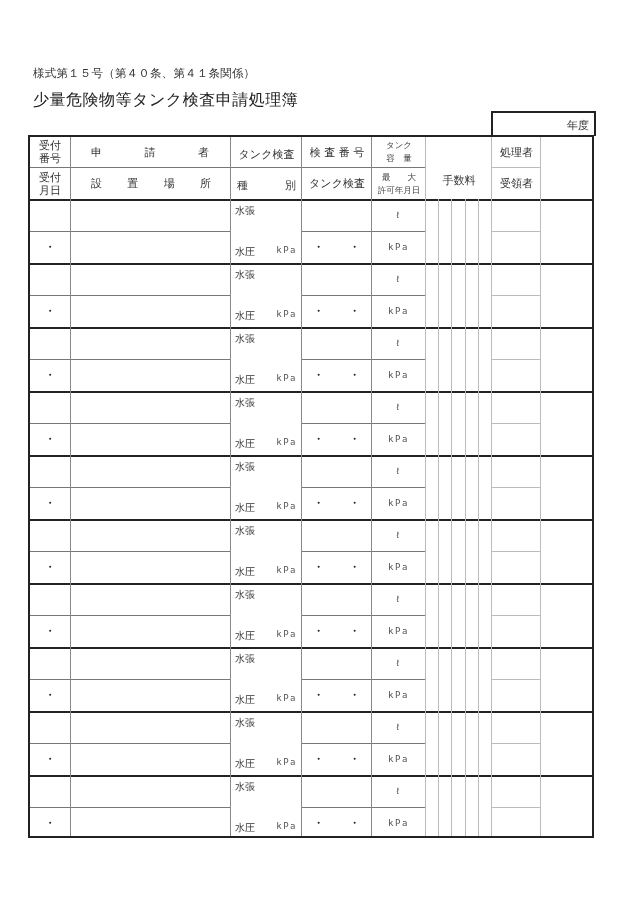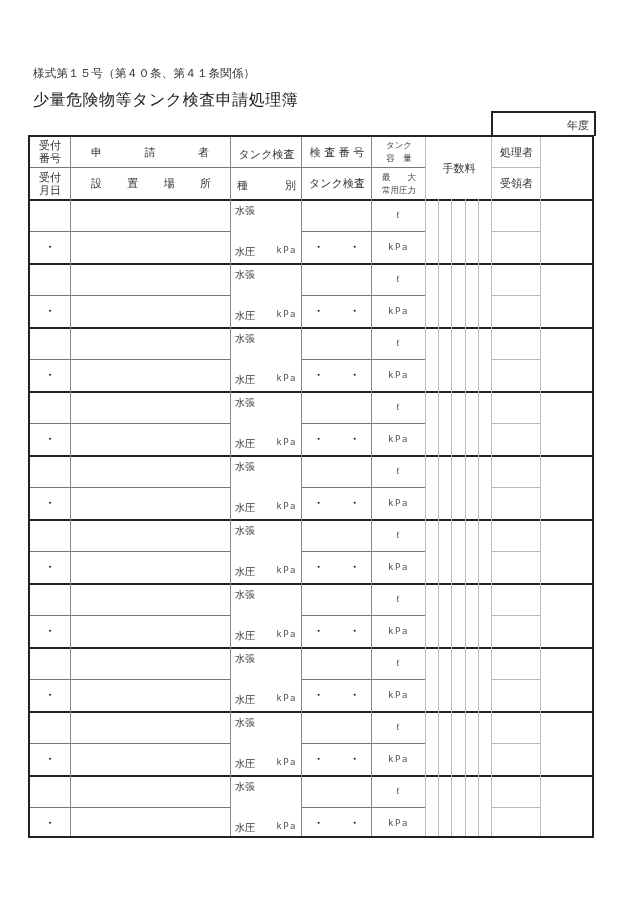--- a/index.html
+++ b/index.html
@@ -68,23 +68,23 @@
     </div>
   </div>
   <div class="cell" style="left:272px;top:0;width:70px;height:30px;">検 査 番 号</div>
   <div class="cell" style="left:272px;top:31px;width:70px;height:31px;">タンク検査</div>
   <div class="cell" style="left:342px;top:0;width:54px;height:30px;flex-direction:column;">
     <span class="small">タンク</span>
     <span class="small">容　量</span>
   </div>
   <div class="cell" style="left:342px;top:31px;width:54px;height:31px;flex-direction:column;">
     <span class="small">最　　大</span>
-    <span class="small">常用圧力</span>
-  </div>
-  <div class="cell" style="left:396px;top:0;width:66px;height:62px;">手数料</div>
+    <span class="small">許可年月日</span>
+  </div>
+  <div class="cell" style="left:396px;top:12px;width:66px;height:62px;">手数料</div>
   <div class="cell" style="left:462px;top:0;width:49px;height:30px;">処理者</div>
   <div class="cell" style="left:462px;top:31px;width:49px;height:31px;">受領者</div>
 
   <div class="hl" style="left:0;width:272px;top:30px;"></div>
   <div class="hl" style="left:272px;width:124px;top:30px;"></div>
   <div class="hl light" style="left:462px;width:49px;top:30px;"></div>
   <div class="hl thick" style="left:0;right:0;top:62px;"></div>
 
   <div id="rows">
       <div>

